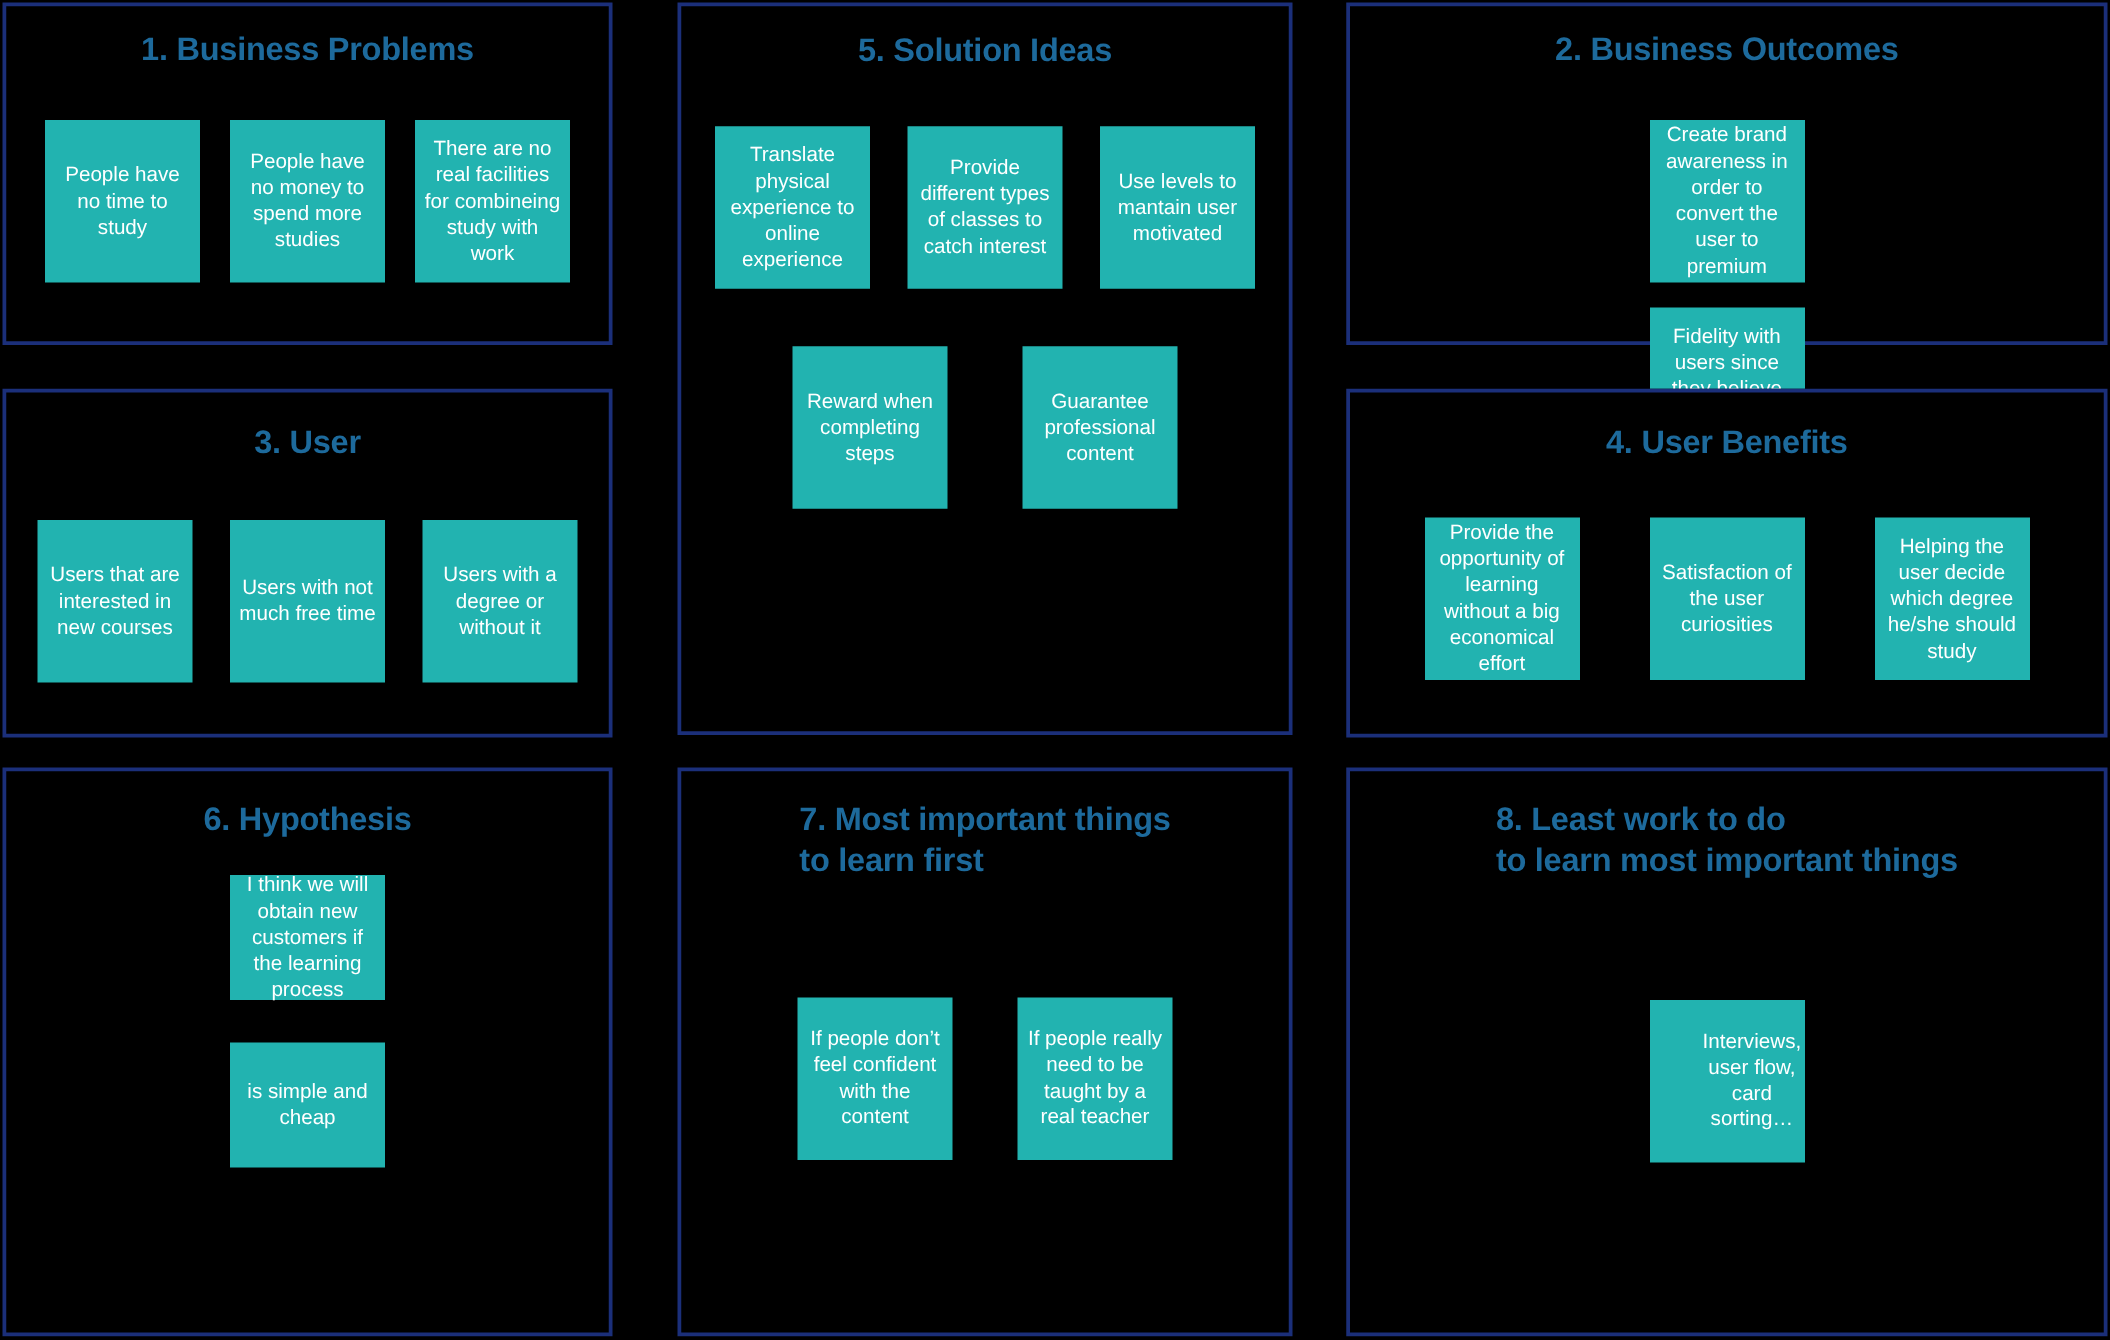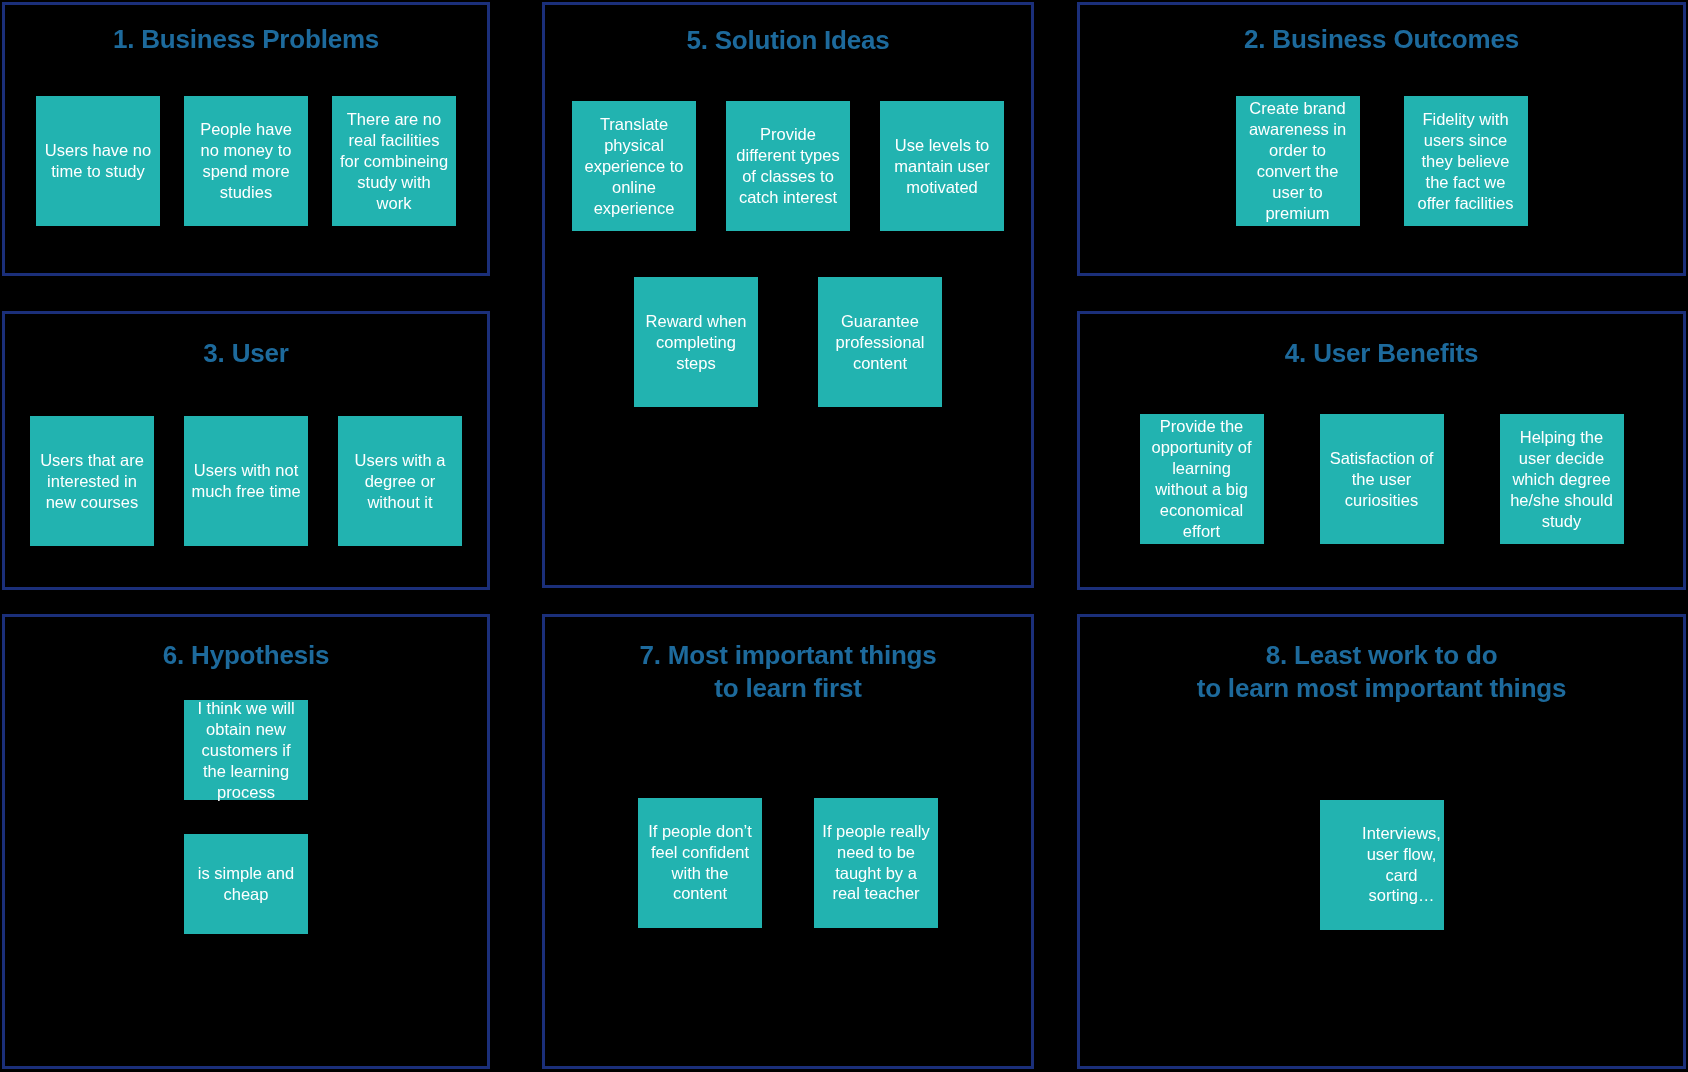--- a/index.html
+++ b/index.html
@@ -25,21 +25,21 @@
     border: 3px solid #1b2f7a;
     background: #000000;
     display: flex;
     flex-direction: column;
     align-items: center;
   }
   .panel-title {
     color: #1d6a9c;
     font-size: 26px;
     font-weight: bold;
-    text-align: center;
+    text-align: left;
     line-height: 1.28;
     letter-spacing: -0.2px;
     white-space: pre-line;
   }
   .cards {
     display: flex;
     flex-direction: row;
     justify-content: center;
     align-items: flex-start;
     flex-wrap: nowrap;
@@ -83,40 +83,40 @@
   #panel-solution-ideas .panel-title { margin-top: 19px; }
   #panel-solution-ideas .cards { margin-top: 44px; gap: 30px; }
   #panel-solution-ideas .card { width: 124px; height: 130px; }
   #panel-solution-ideas .cards.row-2 { margin-top: 46px; gap: 60px; }
 
   #panel-most-important .panel-title { margin-top: 22px; }
   #panel-most-important .cards { margin-top: 92px; gap: 52px; }
   #panel-most-important .card { width: 124px; height: 130px; }
 
   #panel-business-outcomes .panel-title { margin-top: 18px; }
-  #panel-business-outcomes .cards { margin-top: 40px; gap: 44px; }
+  #panel-business-outcomes .cards { margin-top: 40px; gap: 20px; flex-direction: column; }
   #panel-business-outcomes .card { width: 124px; height: 130px; }
 
   #panel-user-benefits .panel-title { margin-top: 23px; }
   #panel-user-benefits .cards { margin-top: 44px; gap: 56px; }
   #panel-user-benefits .card { width: 124px; height: 130px; }
 
   #panel-least-work .panel-title { margin-top: 22px; }
   #panel-least-work .cards { margin-top: 94px; }
   #panel-least-work .card { width: 124px; height: 130px; padding-left: 46px; }
 </style>
 </head>
 <body>
 
 <div id="canvas">
 
   <section id="panel-business-problems" class="panel">
     <div class="panel-title">1. Business Problems</div>
     <div class="cards">
-      <div class="card">Users have no time to study</div>
+      <div class="card">People have no time to study</div>
       <div class="card">People have no money to spend more studies</div>
       <div class="card">There are no real facilities for combineing study with work</div>
     </div>
   </section>
 
   <section id="panel-user" class="panel">
     <div class="panel-title">3. User</div>
     <div class="cards">
       <div class="card">Users that are interested in new courses</div>
       <div class="card">Users with not much free time</div>

